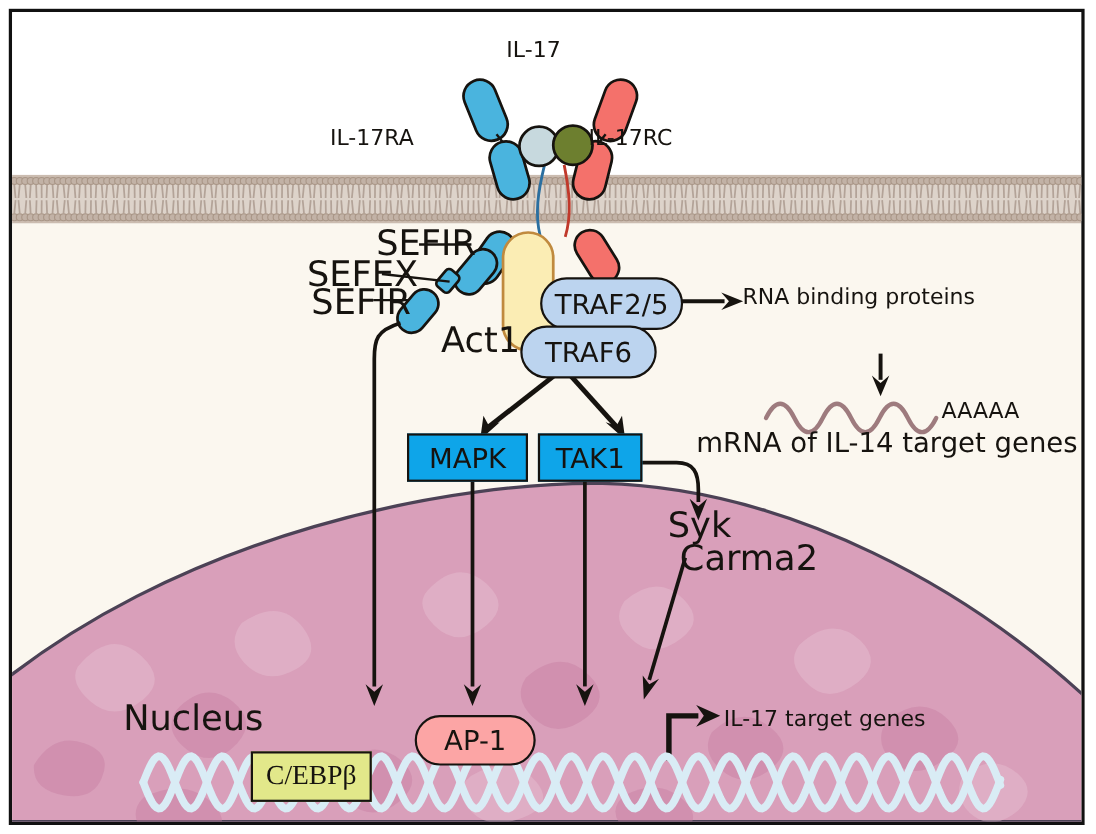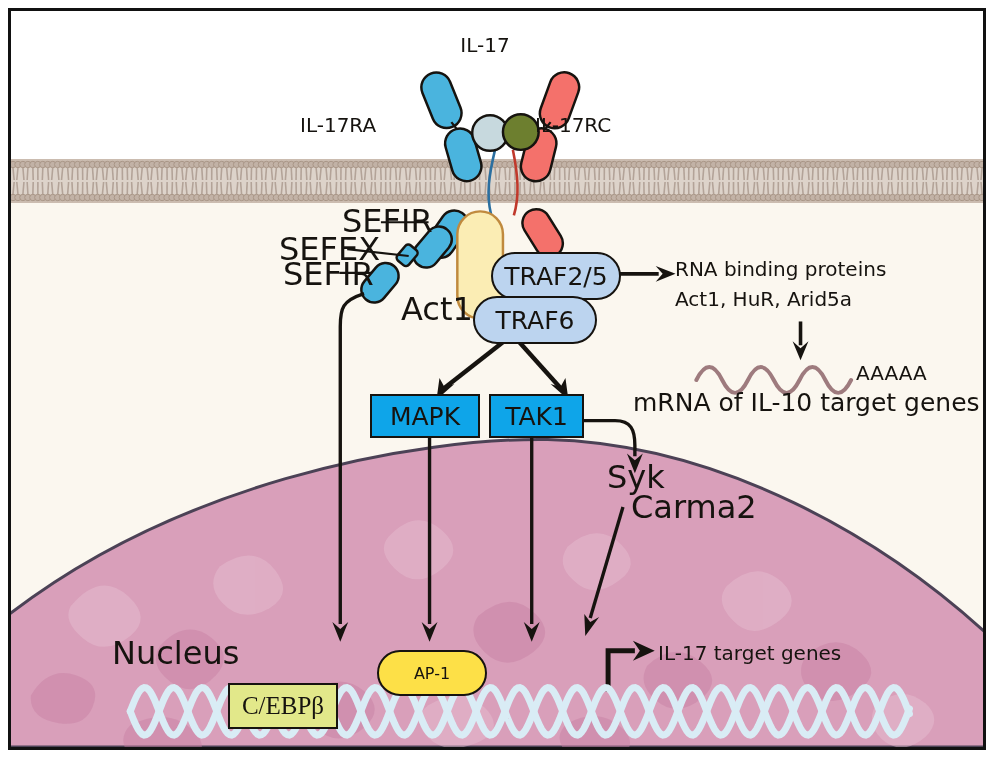--- a/index.html
+++ b/index.html
@@ -13,21 +13,21 @@
   .lbl{position:absolute;color:#16130f;white-space:nowrap;line-height:1.08;}
   .f28{font-size:20px;}
   .f26{font-size:32px;}
   .f25{font-size:25px;}
   .f20{font-size:20px;}
   .ctr{text-align:center;}
   .nodebox{position:absolute;display:flex;align-items:center;justify-content:center;box-sizing:border-box;color:#16130f;}
   .traf{background:#bcd4ef;border:2.5px solid #16130f;border-radius:40px;font-size:25px;}
   .kin{background:#0ea5e9;border:2.5px solid #16130f;font-size:25px;}
   .tfrect{background:#e2e88a;border:2.5px solid #16130f;font-size:25px;}
-  .tfpill{background:#fde047;border:2.5px solid #16130f;border-radius:30px;font-size:16px;}
+  .tfpill{background:#fca5a5;border:2.5px solid #16130f;border-radius:30px;font-size:25px;}
 </style>
 </head>
 <body>
 
 <div id="stage">
   <div id="frame">
 
     <div id="extracell"></div>
     <div id="cytoplasm"></div>
 
@@ -949,26 +949,25 @@
     <div class="lbl f26" style="left:272px;top:246px;">SEFIR</div>
     <div class="lbl f26" style="left:390px;top:281px;">Act1</div>
 
     <div class="nodebox traf" style="left:480px;top:241px;width:130px;height:48px;">TRAF2/5</div>
     <div class="nodebox traf" style="left:462px;top:285px;width:124px;height:48px;">TRAF6</div>
 
     <div class="nodebox kin" style="left:359px;top:383px;width:110px;height:44px;">MAPK</div>
     <div class="nodebox kin" style="left:478px;top:383px;width:95px;height:44px;">TAK1</div>
 
     <div class="lbl f26" style="left:596px;top:449px;">Syk</div>
-    <div class="lbl f26" style="left:620px;top:479px;text-align:right;">Carma2</div>
+    <div class="lbl f26" style="left:607px;top:479px;text-align:right;">Carma2</div>
 
     <div class="lbl f28" style="left:664px;top:248px;">RNA binding proteins</div>
-    <div class="lbl f28" style="left:664px;top:278px;">Act1, HuR, Arid5a</div>
     <div class="lbl f20" style="left:845px;top:352px;">AAAAA</div>
-    <div class="lbl f25" style="left:622px;top:378px;">mRNA of IL-10 target genes</div>
+    <div class="lbl f25" style="left:622px;top:378px;">mRNA of IL-14 target genes</div>
 
     <div class="lbl f26" style="left:101px;top:625px;">Nucleus</div>
 
     <div class="nodebox tfrect" style="left:217px;top:672px;width:110px;height:46px;font-family:Liberation Serif, serif;">C/EBPβ</div>
     <div class="nodebox tfpill" style="left:366px;top:639px;width:110px;height:46px;">AP-1</div>
 
     <div class="lbl f28" style="left:647px;top:632px;">IL-17 target genes</div>
 
   </div>
 </div>

